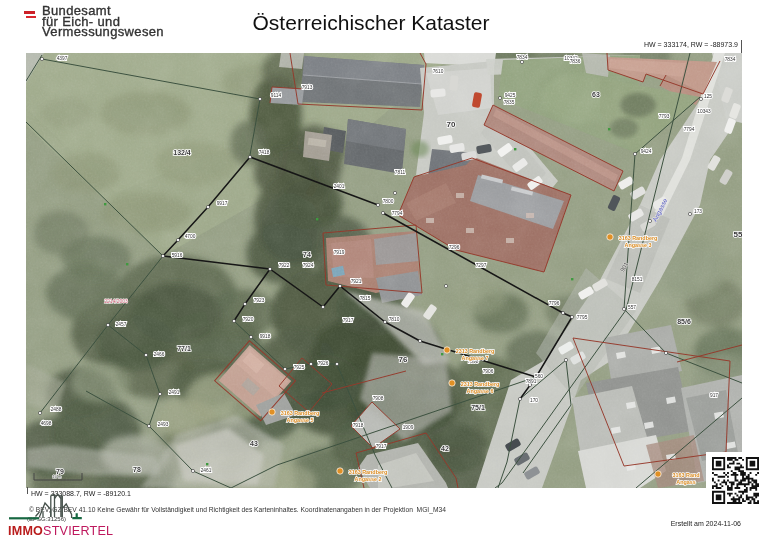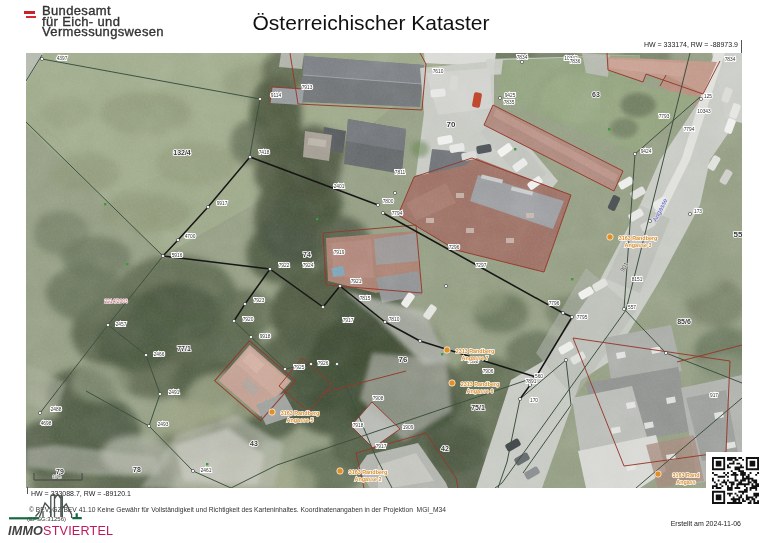--- a/index.html
+++ b/index.html
@@ -460,12 +460,12 @@
 <path d="M54.3,22.5 L58.2,18 L63.6,28.5 L63.6,32"></path>
 <path d="M31.4,26 L27.5,30.5 M35,31.5 L35,26"></path>
 </g>
 <g stroke="#17684233" stroke-width="0"></g>
 <g stroke="#176842" stroke-width="2.2" fill="none">
 <path d="M1,32.3 L31,32.3"></path>
 <path d="M64.3,32.2 L73.8,32.2 M68.7,32.2 L68.7,27.2"></path>
 </g>
 </svg></div>
 
-<div class="abs" style="left:8px;top:524px;font-size:12.6px;letter-spacing:0.2px;"><span style="font-weight:bold;color:#404040;font-style:italic;">IMMO</span><span style="color:#be185d;">STVIERTEL</span></div>
+<div class="abs" style="left:8px;top:524px;font-size:12.6px;letter-spacing:0.2px;"><span style="font-weight:bold;color:#b91c1c;">IMMO</span><span style="color:#be185d;">STVIERTEL</span></div>
 </body></html>

